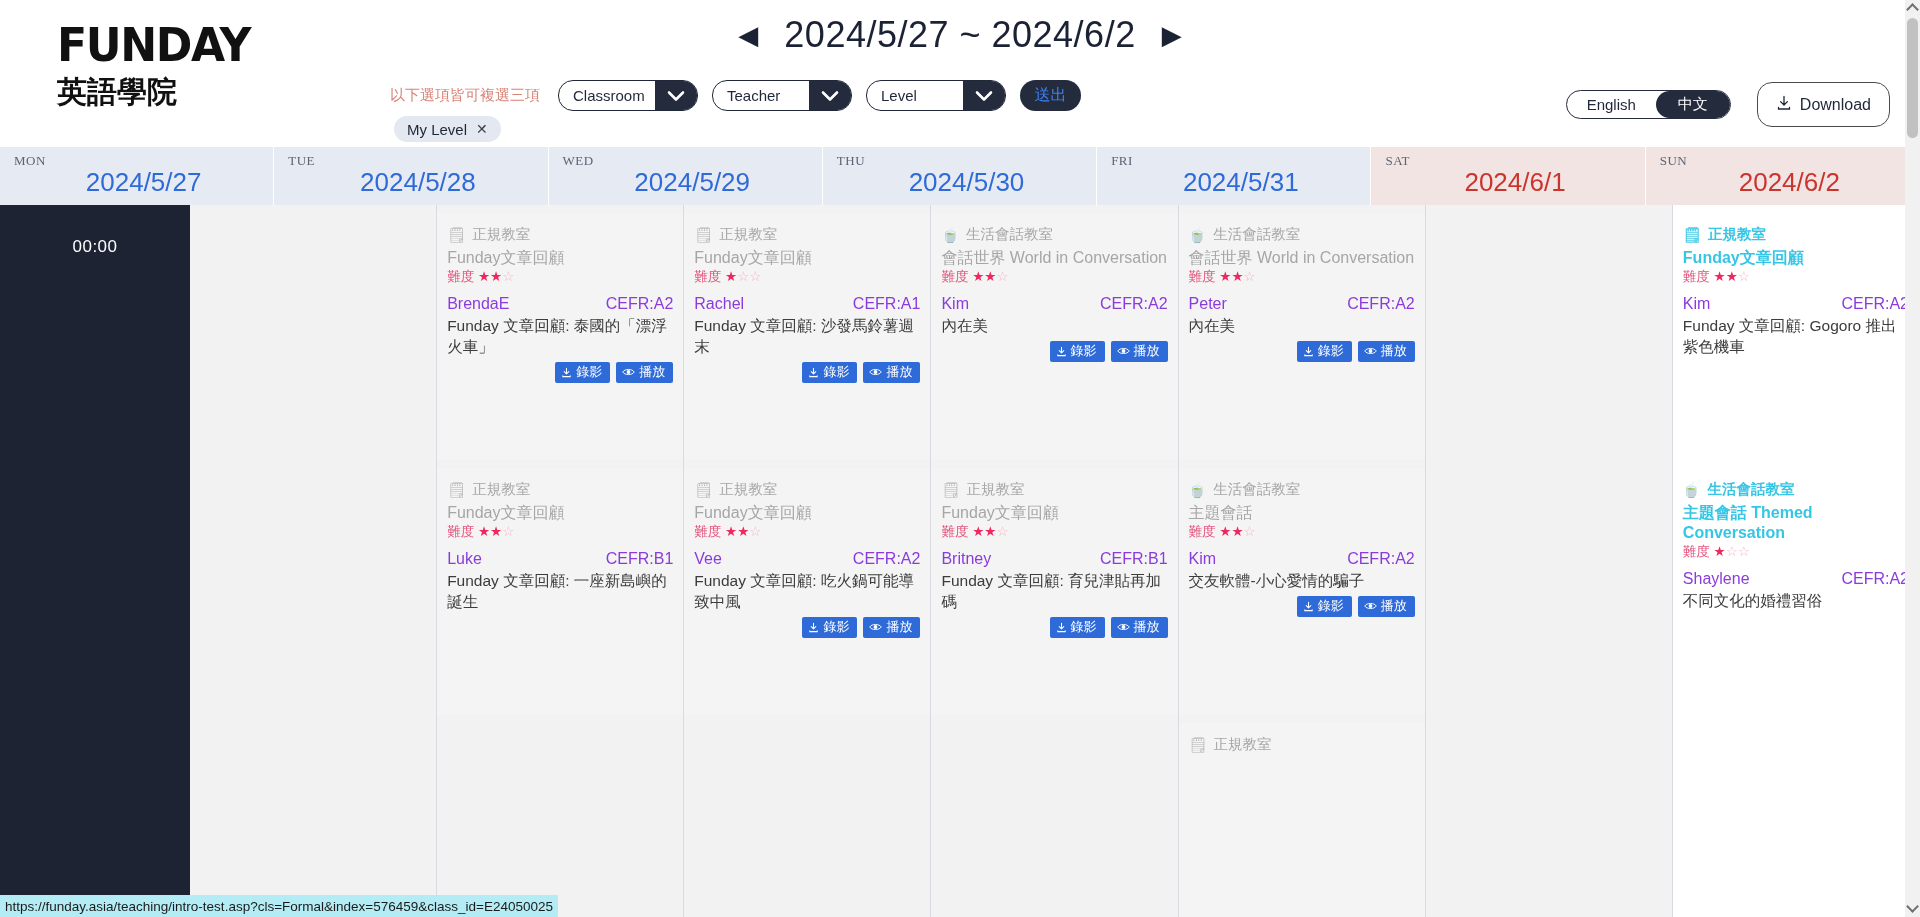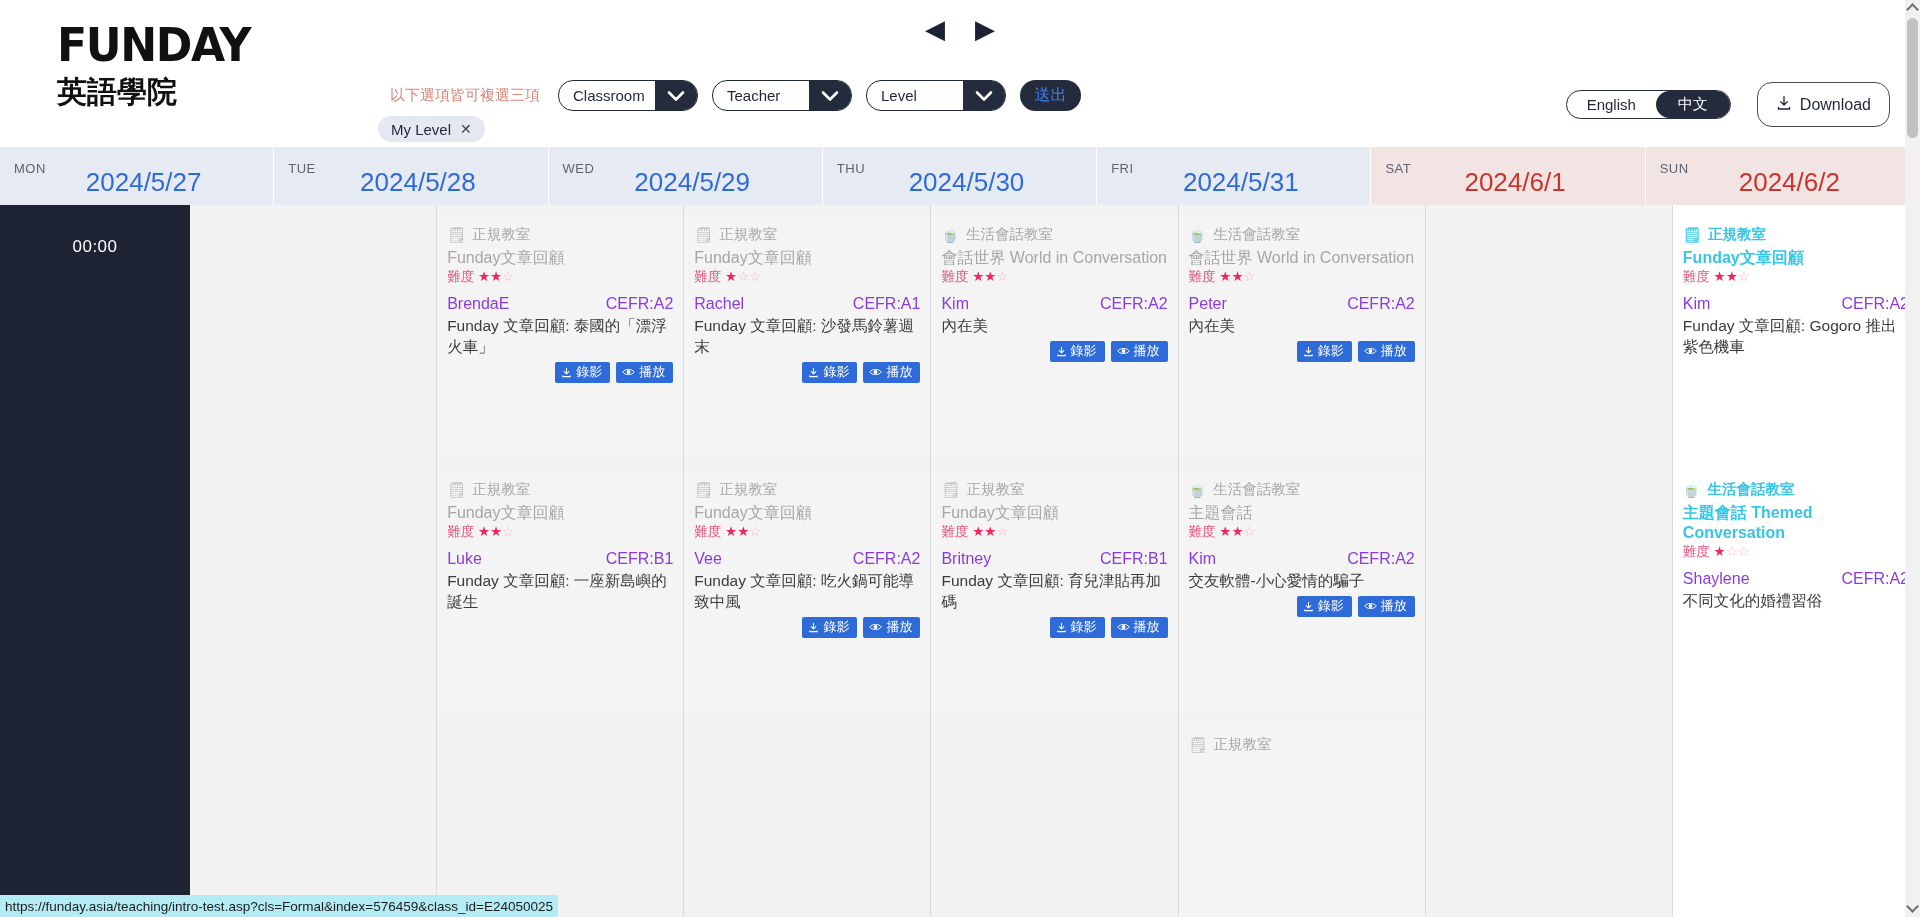--- a/index.html
+++ b/index.html
@@ -111,21 +111,21 @@
     font-size: 16px;
     display: flex; align-items: center; justify-content: center;
     cursor: pointer;
     border: none;
     font-family: inherit;
   }
 
   
   .chips {
     position: absolute;
-    left: 378px; top: 116px;
+    left: 394px; top: 116px;
     display: flex; gap: 8px;
   }
   .chip {
     display: flex; align-items: center; gap: 9px;
     height: 26px;
     padding: 0 13px;
     background: #e4e8f0;
     border-radius: 13px;
     font-size: 15px;
     color: #1f2739;
@@ -201,24 +201,25 @@
   }
   .hcell.datetime .dtlabel {
     font-size: 16px;
     color: #3c4252;
     letter-spacing: 0.6px;
   }
   .hcell.day { flex: 1 1 0; padding-left: 14px; }
   .hcell.weekend { background: #f2e4e3; }
   .dow {
     position: absolute;
-    left: 14px; top: 14px;
+    left: 14px; top: 6px;
     font-size: 13px;
     color: #5d6373;
     letter-spacing: 0.5px;
+    font-family: Liberation Serif, serif;
   }
   .dnum {
     width: 100%;
     text-align: center;
     font-size: 26px;
     color: #2f6bd8;
     padding-top: 12px;
   }
   .hcell.weekend .dnum { color: #c9352e; }
 
@@ -360,20 +361,21 @@
 
 <div class="topbar">
 
   <div class="logo">
     <span class="logo-en">FUNDAY</span>
     <span class="logo-cn">英語學院</span>
   </div>
 
   <div class="datenav">
     <span class="arrow">◀</span>
+    <span class="range">2024/5/27 ~ 2024/6/2</span>
     <span class="arrow">▶</span>
   </div>
 
   <div class="filters">
     <span class="hint-multi">以下選項皆可複選三項</span>
 
     <div class="sel">
       <span class="sel-label">Classroom</span>
       <span class="sel-caret">
         <svg width="18" height="12" viewBox="0 0 18 12">

